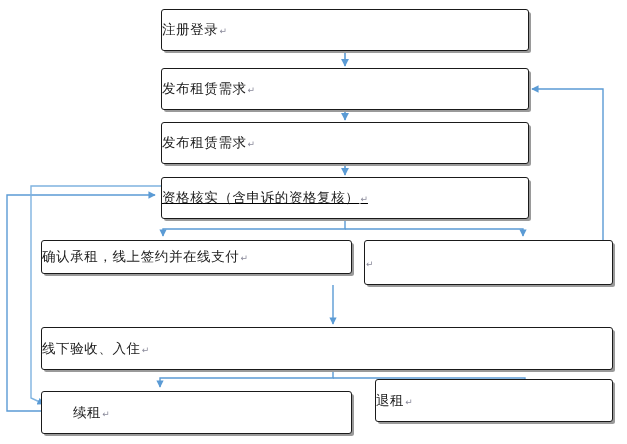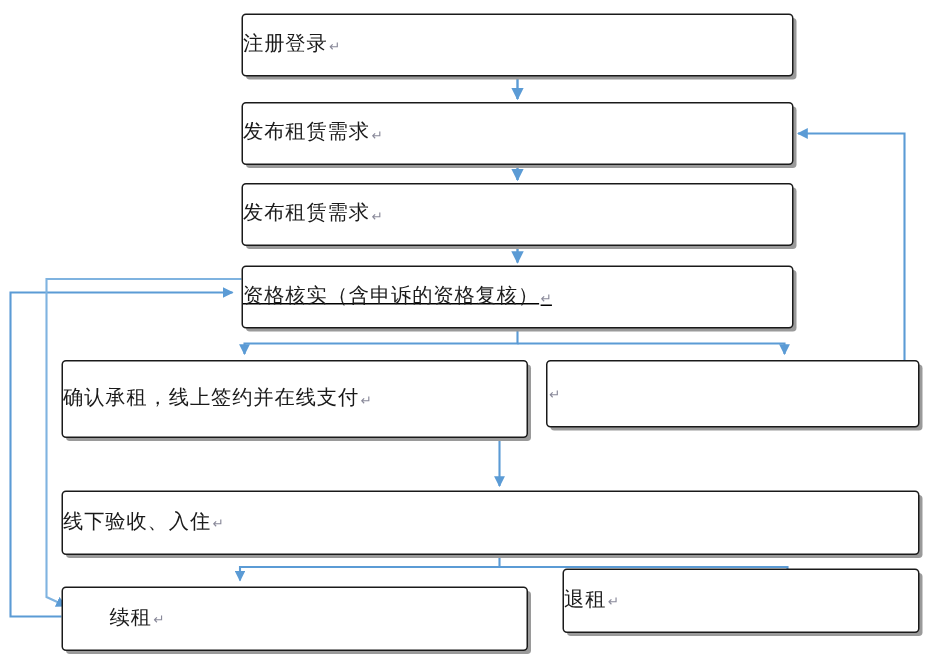--- a/index.html
+++ b/index.html
@@ -116,21 +116,21 @@
   <div class="node" style="left:161px; top:122px; width:368px; height:42px;">
     <span class="label">发布租赁需求</span>
     <span class="pilcrow">↵</span>
   </div>
 
   <div class="node" style="left:161px; top:177px; width:368px; height:42px;text-decoration:underline;">
     <span class="label">资格核实（含申诉的资格复核）</span>
     <span class="pilcrow">↵</span>
   </div>
 
-  <div class="node" style="left:41px; top:240px; width:311px; height:52px;">
+  <div class="node" style="left:41px; top:240px; width:311px; height:34px;">
     <span class="label">确认承租，线上签约并在线支付</span>
     <span class="pilcrow">↵</span>
   </div>
 
   <div class="node" style="left:364px; top:240px; width:249px; height:45px;">
     <span class="pilcrow">↵</span>
   </div>
 
   <div class="node" style="left:41px; top:327px; width:572px; height:43px;">
     <span class="label">线下验收、入住</span>

